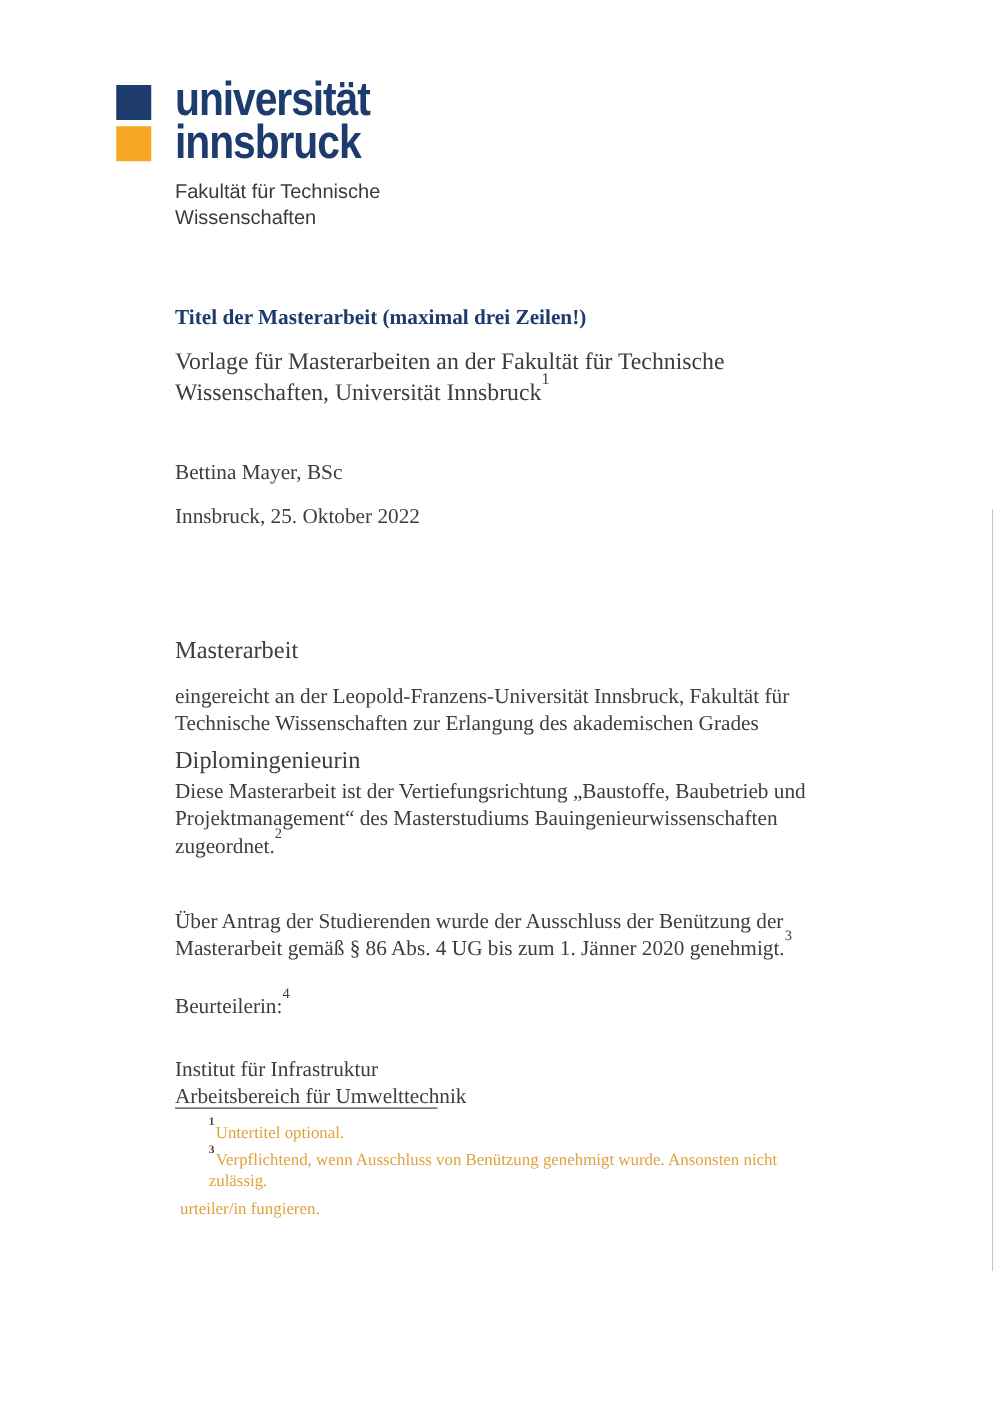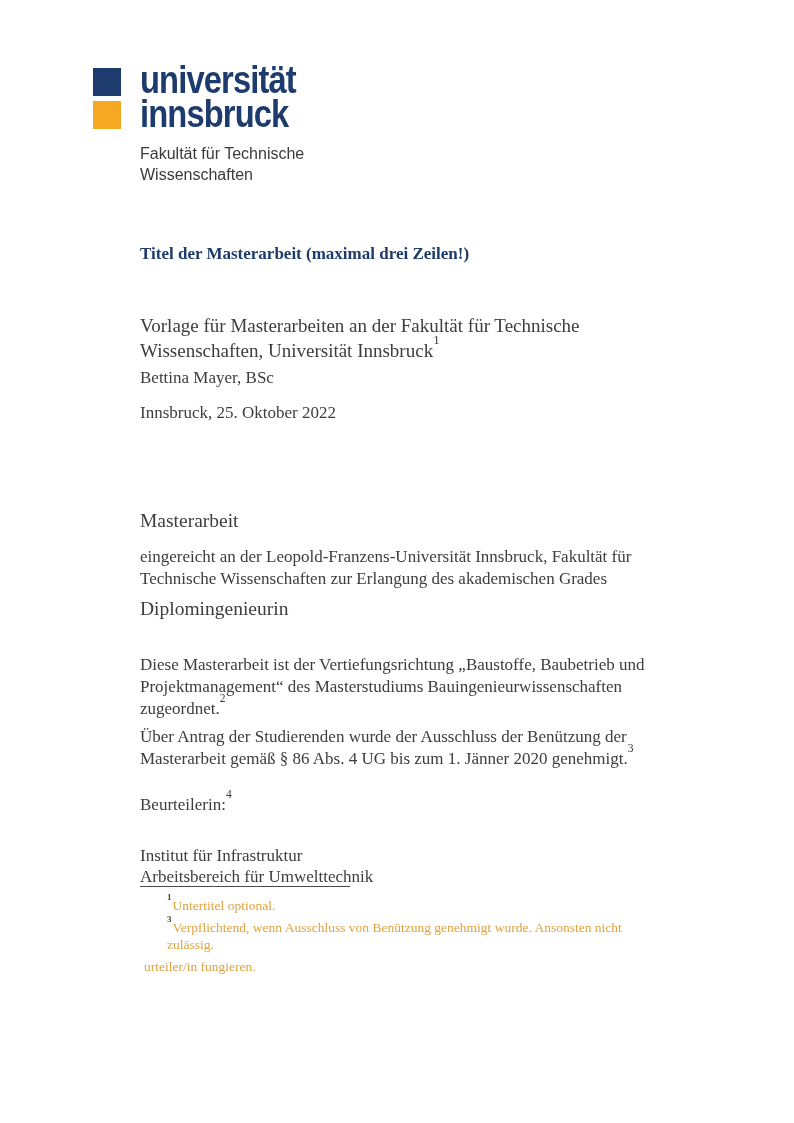--- a/index.html
+++ b/index.html
@@ -44,29 +44,29 @@
   .line { display:block; white-space:nowrap; }
 
   .title {
     top:240px;
     font-size: 17px;
     font-weight: bold;
     color: var(--navy);
     line-height: 28px;
     white-space: nowrap;
   }
-  .subtitle { top:277px; font-size:19px; line-height:25px; color: var(--body-text); margin-top: 36px; }
+  .subtitle { top:277px; font-size:19px; line-height:25px; color: var(--body-text); }
   .author-name { top:368px; font-size:17px; }
   .place-date  { top:403px; font-size:17px; }
 
   .type-label { top:510px; font-size:19.5px; }
   .submission { top:546px; font-size:17px; line-height:22px; }
   .degree     { top:598px; font-size:19.5px;text-align:center; }
 
-  .spec-para    { top:654px; font-size:17px; line-height:22px; }
+  .spec-para    { top:622px; font-size:17px; line-height:22px; }
   .embargo-para { top:726px; font-size:17px; line-height:22px; }
 
   .assessor-label     { top:795px; font-size:17px; }
   .assessor-name      { top:821px; font-size:17px; }
   .assessor-institute { top:846px; font-size:17px; }
   .assessor-unit      { top:867px; font-size:17px; }
 
   sup.ref {
     font-size: 68%;
     position: relative;

